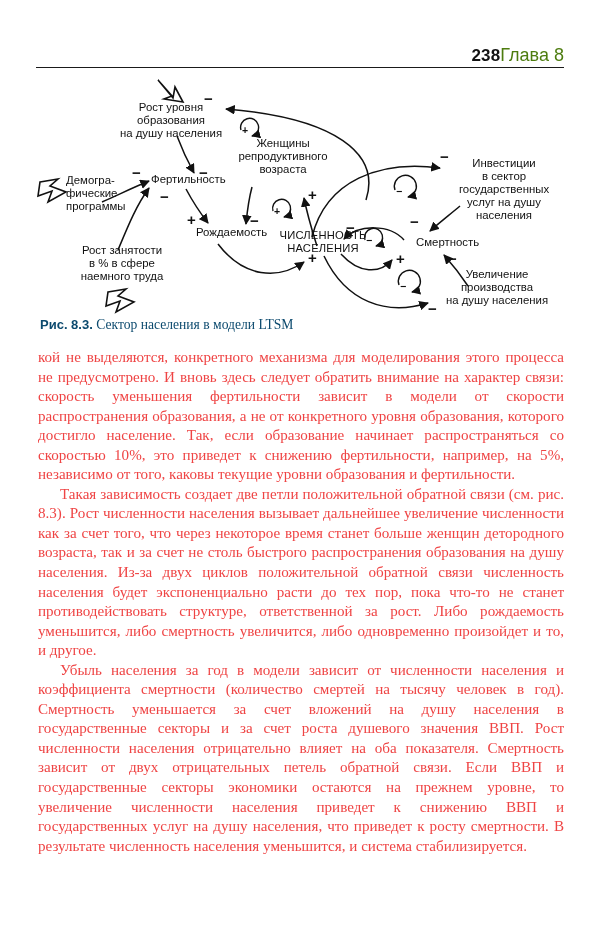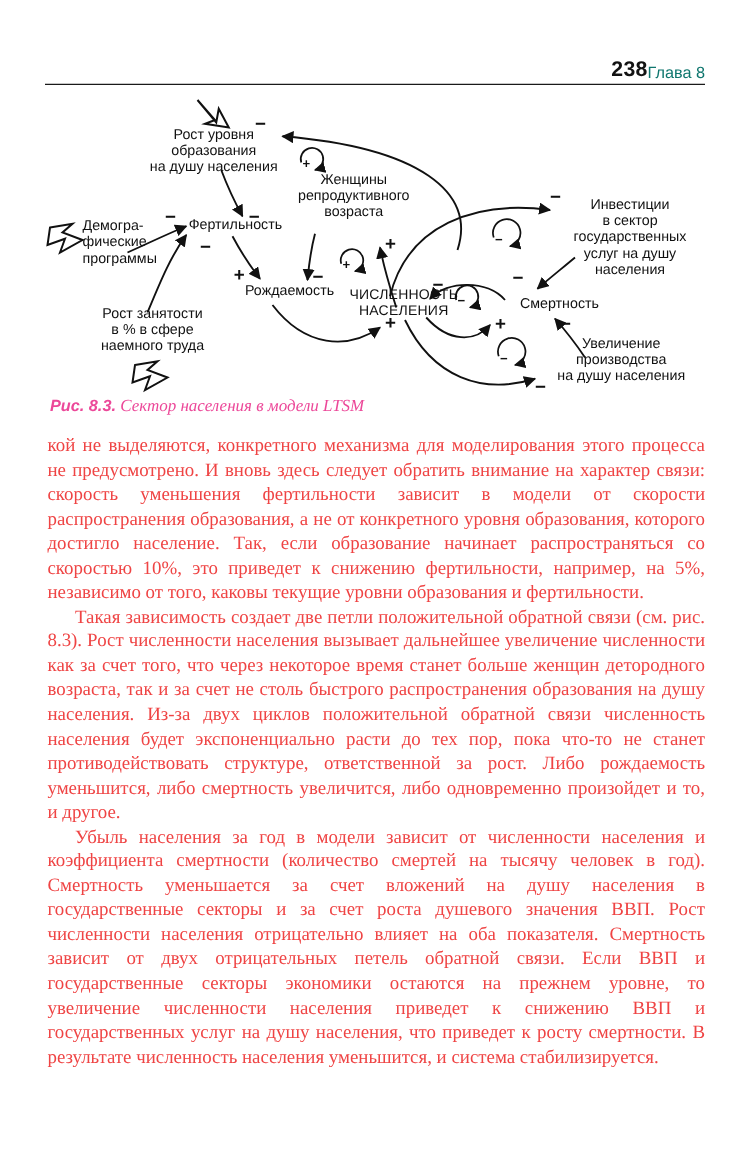--- a/index.html
+++ b/index.html
@@ -41,23 +41,23 @@
   }
   .folio {
     font-family: "Liberation Sans", "DejaVu Sans", sans-serif;
     font-weight: bold;
     font-size: 17px;
     letter-spacing: 0.2px;
     line-height: 1;
   }
   .chapter-label {
     font-family: "Liberation Sans", "DejaVu Sans", sans-serif;
-    font-size: 13px;
+    font-size: 18px;
     line-height: 1;
-    color: #0f766e;
+    color: #4d7c0f;
   }
 
   
   .figure {
     position: absolute;
     left: 36px;
     top: 74px;
     width: 528px;
     height: 238px;
   }
@@ -107,22 +107,21 @@
   }
 
   
   .caption {
     position: absolute;
     left: 40px;
     top: 317px;
     width: 520px;
     font-size: 13.6px;
     line-height: 1.25;
-    color: #ec4899;
-    font-style: italic;
+    color: #0c4a6e;
   }
   .caption .cap-label {
     font-family: "Liberation Sans", "DejaVu Sans", sans-serif;
     font-weight: bold;
     font-size: 13px;
   }
   .caption .cap-text {
     font-family: "Liberation Serif", "DejaVu Serif", serif;
   }
 

